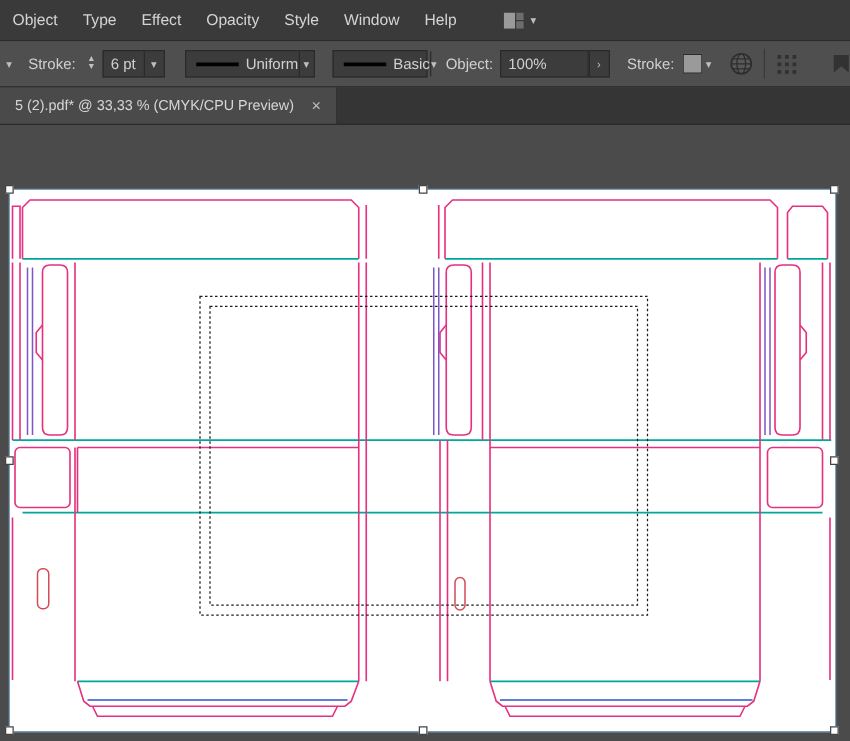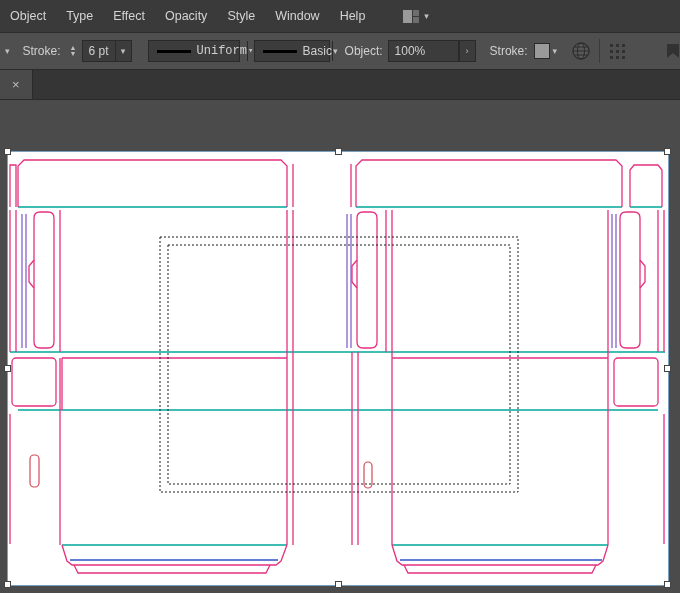--- a/index.html
+++ b/index.html
@@ -121,21 +121,21 @@
   <span class="stepper" style="margin-left:6px;">
       <span>▲</span>
       <span>▼</span>
     </span>
 
   <span class="field" style="margin-left:2px; width:50px;">
     <span class="val">6 pt</span>
     <span class="dd-chev chev" style="margin-left:auto;">▾</span>
   </span>
 
-  <span class="field" style="margin-left:16px; width:92px;font-family:Liberation Mono, monospace;">
+  <span class="field" style="margin-left:16px; width:104px;">
     <span class="linepreview"></span>
     <span>Uniform</span>
     <span class="dd-chev chev" style="margin-left:auto;">▾</span>
   </span>
 
   <span class="field" style="margin-left:14px; width:76px;">
     <span class="linepreview"></span>
     <span>Basic</span>
     <span class="dd-chev chev" style="margin-left:auto;">▾</span>
   </span>
@@ -177,20 +177,21 @@
     </g>
   </svg>
 
   <svg width="14" height="20" style="margin-left:auto; margin-right:0;">
     <path d="M1 3 H13 V17 L7 12 L1 17 Z" fill="#323232"></path>
   </svg>
 </div>
 
 <div class="tabbar">
   <div class="doc-tab">
+    <span>5 (2).pdf* @ 33,33 % (CMYK/CPU Preview)</span>
     <span class="tab-close">×</span>
   </div>
 </div>
 
 <div class="canvas">
   <div class="artboard">
 
     <svg width="660" height="433" viewBox="0 0 660 433">
 
       <g class="crease">

